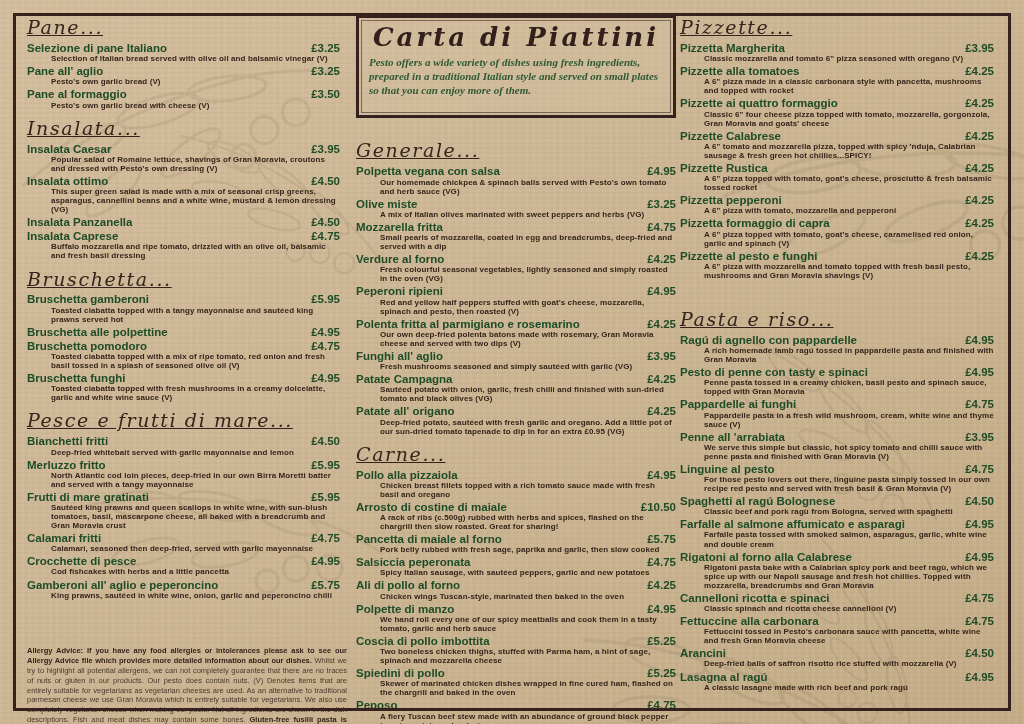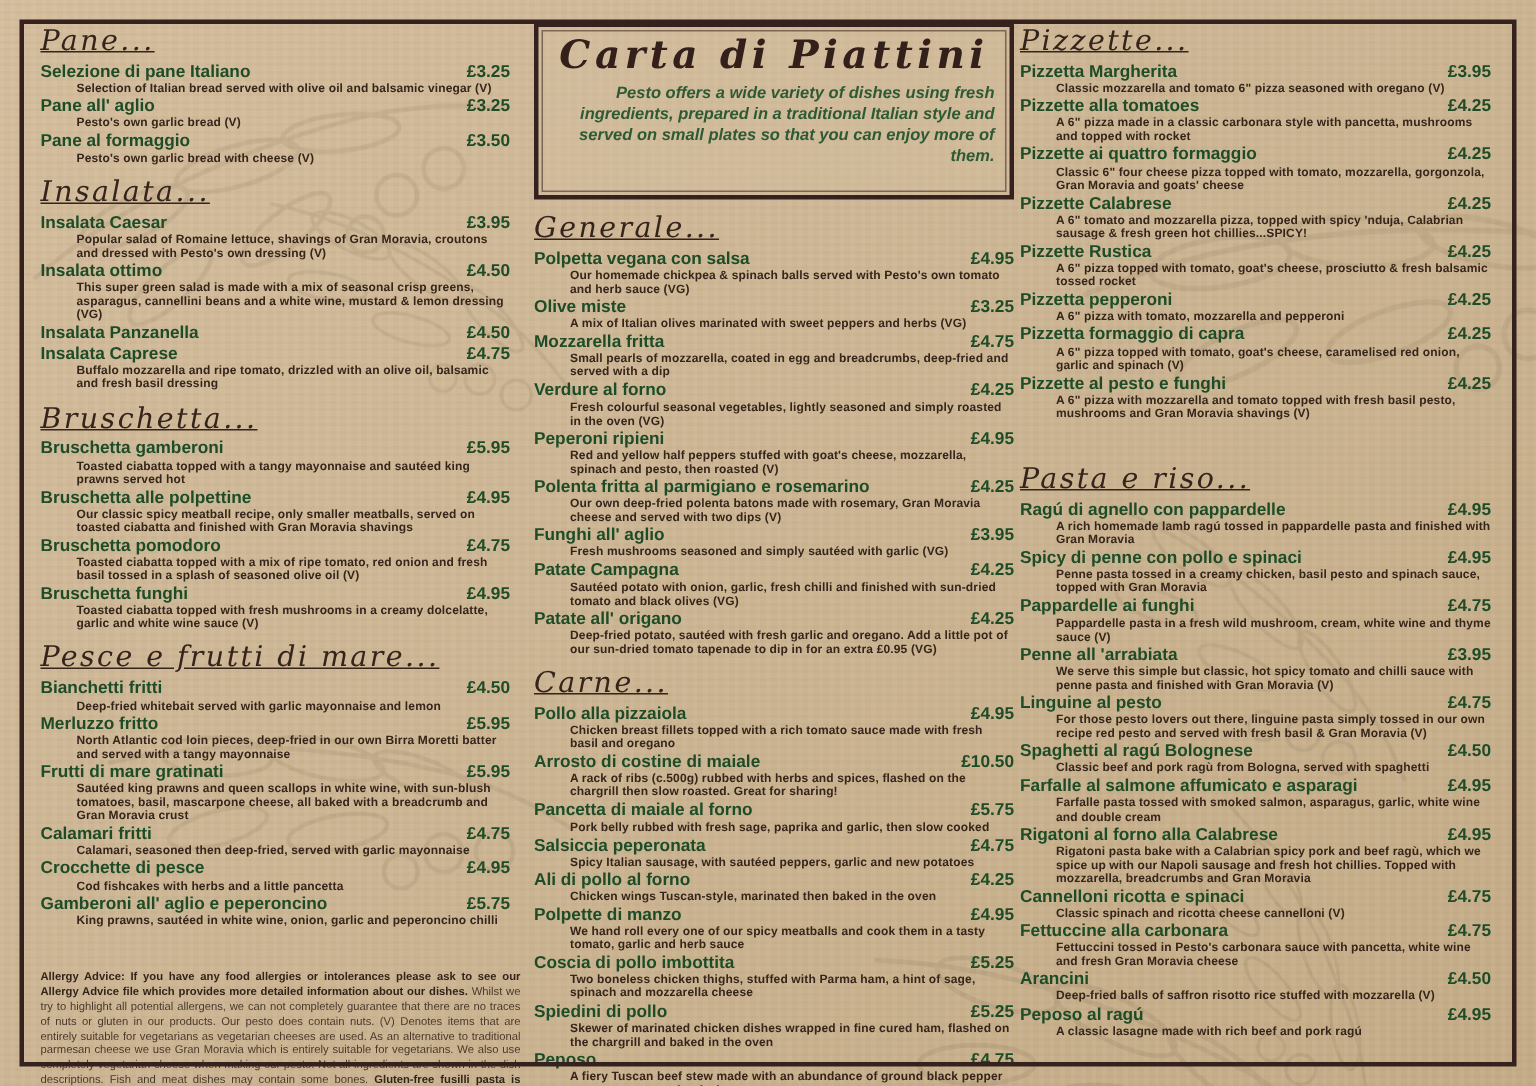--- a/index.html
+++ b/index.html
@@ -29,30 +29,30 @@
   .gap-before{margin-top:30px;}
 
   .menu-item{margin-bottom:2px;}
   .item-row{display:flex;justify-content:space-between;align-items:baseline;}
   .item-name{font-weight:700;font-size:11.5px;line-height:1.06;color:#1d4c27;}
   .item-price{font-weight:700;font-size:11.5px;line-height:1.06;color:#1d4c27;white-space:nowrap;margin-left:1px;}
   .item-desc{font-weight:700;font-size:8px;line-height:1.13;color:#35251a;letter-spacing:.1px;padding-left:24px;}
 
   .title-box{
     position:relative;border:3px solid #35211d;padding:5px 10px 7px 10px;
-    margin-bottom:10px;background:rgba(214,197,166,.25);
+    margin-bottom:23px;background:rgba(214,197,166,.25);
   }
   .title-box::after{content:"";position:absolute;inset:2px;border:1px solid rgba(53,33,29,.55);pointer-events:none;}
   .menu-title{
     font-family:"DejaVu Serif",serif;font-style:italic;font-weight:600;
     font-size:26px;line-height:1.1;color:#34201a;text-align:center;letter-spacing:3px;margin:0;
   }
   .menu-subtitle{
-    font-family:Liberation Sans, sans-serif;font-style:italic;font-weight:600;
-    font-size:11px;line-height:1.3;color:#2d5a33;text-align:right;margin-top:3px;
+    font-family:Liberation Serif, serif;font-style:italic;font-weight:600;
+    font-size:11px;line-height:1.3;color:#2d5a33;text-align:left;margin-top:3px;
   }
 
   .allergy{
     position:absolute;left:27px;top:646px;width:320px;z-index:2;
     font-size:7.5px;line-height:1.32;color:#33241b;text-align:justify;
   }
   .allergy .b{font-weight:700;}
   .allergy .r{font-weight:400;color:#4a392c;}
 </style>
 </head>
@@ -148,21 +148,20 @@
           <span class="item-name">Bruschetta gamberoni</span>
           <span class="item-price">£5.95</span>
         </div>
         <div class="item-desc">Toasted ciabatta topped with a tangy mayonnaise and sautéed king prawns served hot</div>
       </div>
       <div class="menu-item">
         <div class="item-row">
           <span class="item-name">Bruschetta alle polpettine</span>
           <span class="item-price">£4.95</span>
         </div>
-        <div class="item-desc">Our classic spicy meatball recipe, only smaller meatballs, served on toasted ciabatta and finished with Gran Moravia shavings</div>
       </div>
       <div class="menu-item">
         <div class="item-row">
           <span class="item-name">Bruschetta pomodoro</span>
           <span class="item-price">£4.75</span>
         </div>
         <div class="item-desc">Toasted ciabatta topped with a mix of ripe tomato, red onion and fresh basil tossed in a splash of seasoned olive oil (V)</div>
       </div>
       <div class="menu-item">
         <div class="item-row">
@@ -424,21 +423,21 @@
       <h2 class="section-heading">Pasta e riso...</h2>
       <div class="menu-item">
         <div class="item-row">
           <span class="item-name">Ragú di agnello con pappardelle</span>
           <span class="item-price">£4.95</span>
         </div>
         <div class="item-desc">A rich homemade lamb ragú tossed in pappardelle pasta and finished with Gran Moravia</div>
       </div>
       <div class="menu-item">
         <div class="item-row">
-          <span class="item-name">Spicy di penne con pollo e spinaci</span>
+          <span class="item-name">Pesto di penne con tasty e spinaci</span>
           <span class="item-price">£4.95</span>
         </div>
         <div class="item-desc">Penne pasta tossed in a creamy chicken, basil pesto and spinach sauce, topped with Gran Moravia</div>
       </div>
       <div class="menu-item">
         <div class="item-row">
           <span class="item-name">Pappardelle ai funghi</span>
           <span class="item-price">£4.75</span>
         </div>
         <div class="item-desc">Pappardelle pasta in a fresh wild mushroom, cream, white wine and thyme sauce (V)</div>
@@ -494,21 +493,21 @@
       </div>
       <div class="menu-item">
         <div class="item-row">
           <span class="item-name">Arancini</span>
           <span class="item-price">£4.50</span>
         </div>
         <div class="item-desc">Deep-fried balls of saffron risotto rice stuffed with mozzarella (V)</div>
       </div>
       <div class="menu-item">
         <div class="item-row">
-          <span class="item-name">Peposo al ragú</span>
+          <span class="item-name">Lasagna al ragú</span>
           <span class="item-price">£4.95</span>
         </div>
         <div class="item-desc">A classic lasagne made with rich beef and pork ragú</div>
       </div>
     </section>
   </div>
 
 <div class="allergy">
   <span class="b">Allergy Advice: If you have any food allergies or intolerances please ask to see our Allergy Advice file which provides more detailed information about our dishes.</span><span class="r"> Whilst we try to highlight all potential allergens, we can not completely guarantee that there are no traces of nuts or gluten in our products. Our pesto does contain nuts. (V) Denotes items that are entirely suitable for vegetarians as vegetarian cheeses are used. As an alternative to traditional parmesan cheese we use Gran Moravia which is entirely suitable for vegetarians. We also use completely vegetarian cheese when making our pesto. Not all ingredients are shown in the dish descriptions. Fish and meat dishes may contain some bones. </span><span class="b">Gluten-free fusilli pasta is available upon request.  Please allow additional preparation time if this is ordered</span>
 </div>

